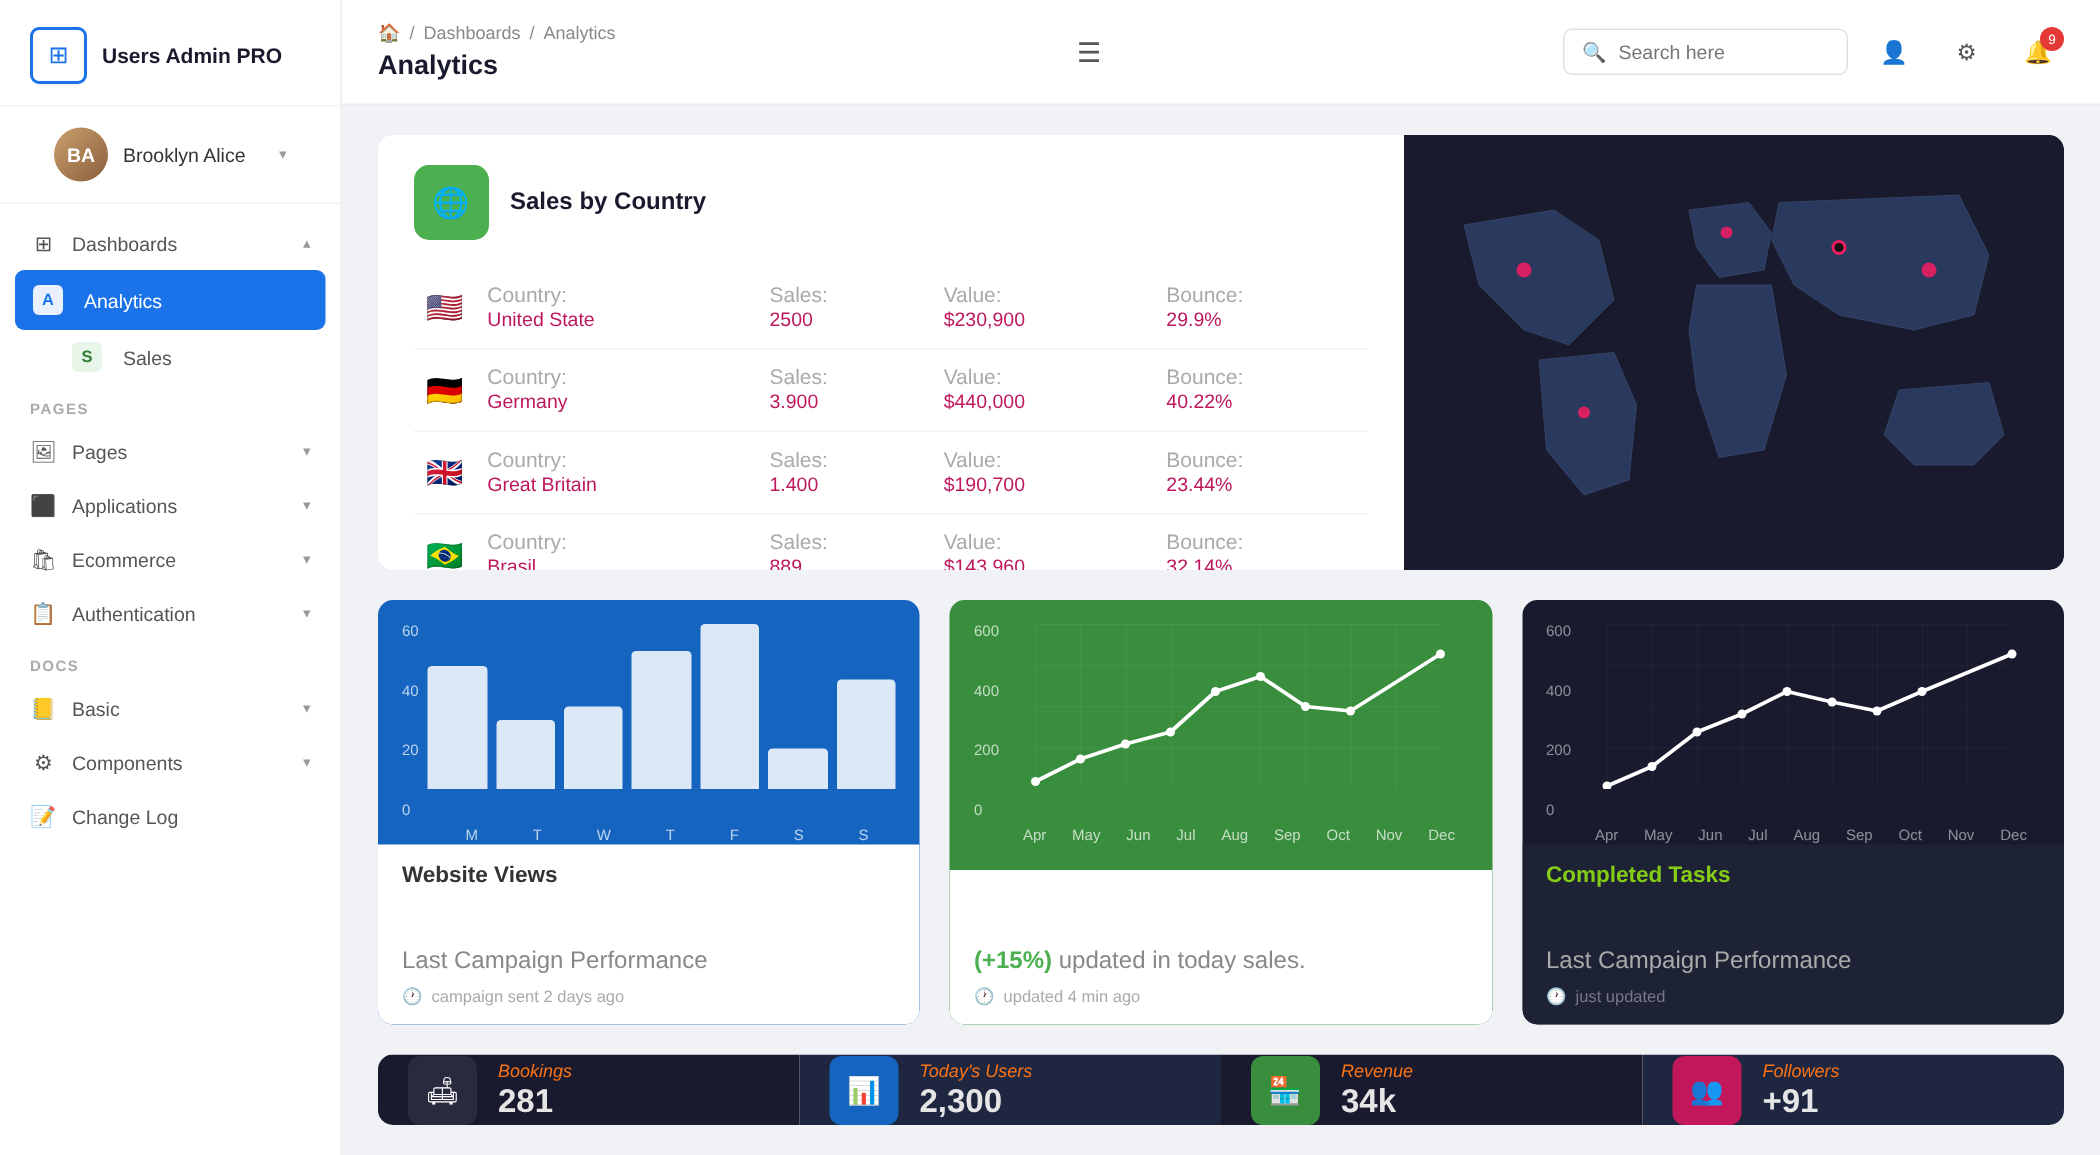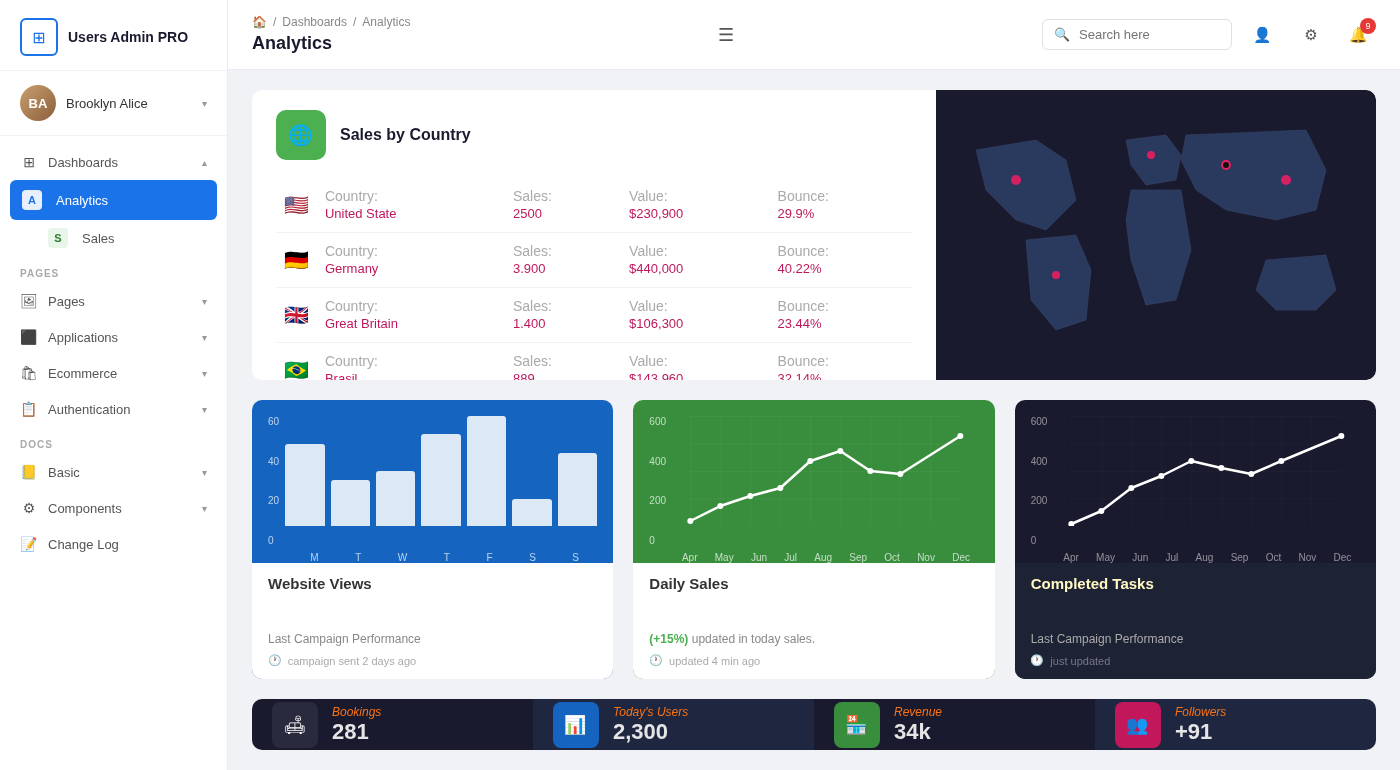--- a/index.html
+++ b/index.html
@@ -27,21 +27,21 @@
       width: 38px; height: 38px;
       border: 2px solid #1a73e8;
       border-radius: 6px;
       display: flex; align-items: center; justify-content: center;
       color: #1a73e8; font-size: 16px;
     }
     .logo-text { font-size: 14px; font-weight: 700; color: #1a1a2e; line-height: 1.2; }
 
     .sidebar-user {
       display: flex; align-items: center; gap: 10px;
-      padding: 14px 20px;
+      padding: 14px 36px;
       border-bottom: 1px solid #f0f2f5;
     }
     .user-avatar {
       width: 36px; height: 36px; border-radius: 50%;
       background: linear-gradient(135deg, #c9a06e, #8b5e3c);
       display: flex; align-items: center; justify-content: center;
       color: white; font-size: 13px; font-weight: 600;
     }
     .user-name { font-size: 13px; color: #333; font-weight: 500; flex: 1; }
     .chevron-down { color: #999; font-size: 10px; }
@@ -222,22 +222,22 @@
       background: white;
       padding: 12px 16px;
     }
     .chart-card.dark .chart-footer {
       background: #1e2235;
     }
     .chart-name {
       font-size: 15px; font-weight: 700; color: #333;
       margin-bottom: 2px;
     }
-    .chart-card.dark .chart-name { color: #fef9c3; }
-    .chart-sub { font-size: 12px; color: #888; margin-bottom: 8px; margin-top: 40px; }
+    .chart-card.dark .chart-name { color: #84cc16; }
+    .chart-sub { font-size: 16px; color: #888; margin-bottom: 8px; margin-top: 40px; }
     .chart-card.dark .chart-sub { color: #aaa; }
     .chart-meta { display: flex; align-items: center; gap: 6px; font-size: 11px; color: #aaa; }
     .chart-card.dark .chart-meta { color: #778; }
     .chart-highlight { color: #4CAF50; font-weight: 700; }
 
     
     .stats-row {
       display: flex;
       gap: 0;
       border-radius: 10px;
@@ -423,21 +423,21 @@
     <td>
       <span class="col-label">Country:</span>
       <span class="col-value">Great Britain</span>
     </td>
     <td>
       <span class="col-label">Sales:</span>
       <span class="col-value">1.400</span>
     </td>
     <td>
       <span class="col-label">Value:</span>
-      <span class="col-value">$106,300</span>
+      <span class="col-value">$190,700</span>
     </td>
     <td>
       <span class="col-label">Bounce:</span>
       <span class="col-value">23.44%</span>
     </td>
   </tr>
               <tr>
     <td style="font-size:20px;width:36px;">🇧🇷</td>
     <td>
       <span class="col-label">Country:</span>
@@ -560,21 +560,20 @@
             <span style="font-size:10px;color:rgba(255,255,255,0.7);">Jun</span>
             <span style="font-size:10px;color:rgba(255,255,255,0.7);">Jul</span>
             <span style="font-size:10px;color:rgba(255,255,255,0.7);">Aug</span>
             <span style="font-size:10px;color:rgba(255,255,255,0.7);">Sep</span>
             <span style="font-size:10px;color:rgba(255,255,255,0.7);">Oct</span>
             <span style="font-size:10px;color:rgba(255,255,255,0.7);">Nov</span>
             <span style="font-size:10px;color:rgba(255,255,255,0.7);">Dec</span>
           </div>
         </div>
         <div class="chart-footer">
-          <div class="chart-name">Daily Sales</div>
           <div class="chart-sub">
             <span class="chart-highlight">(+15%)</span>
             <span>updated in today sales.</span>
           </div>
           <div class="chart-meta">
             <span>🕐</span>
             <span>updated 4 min ago</span>
           </div>
         </div>
       </div>

